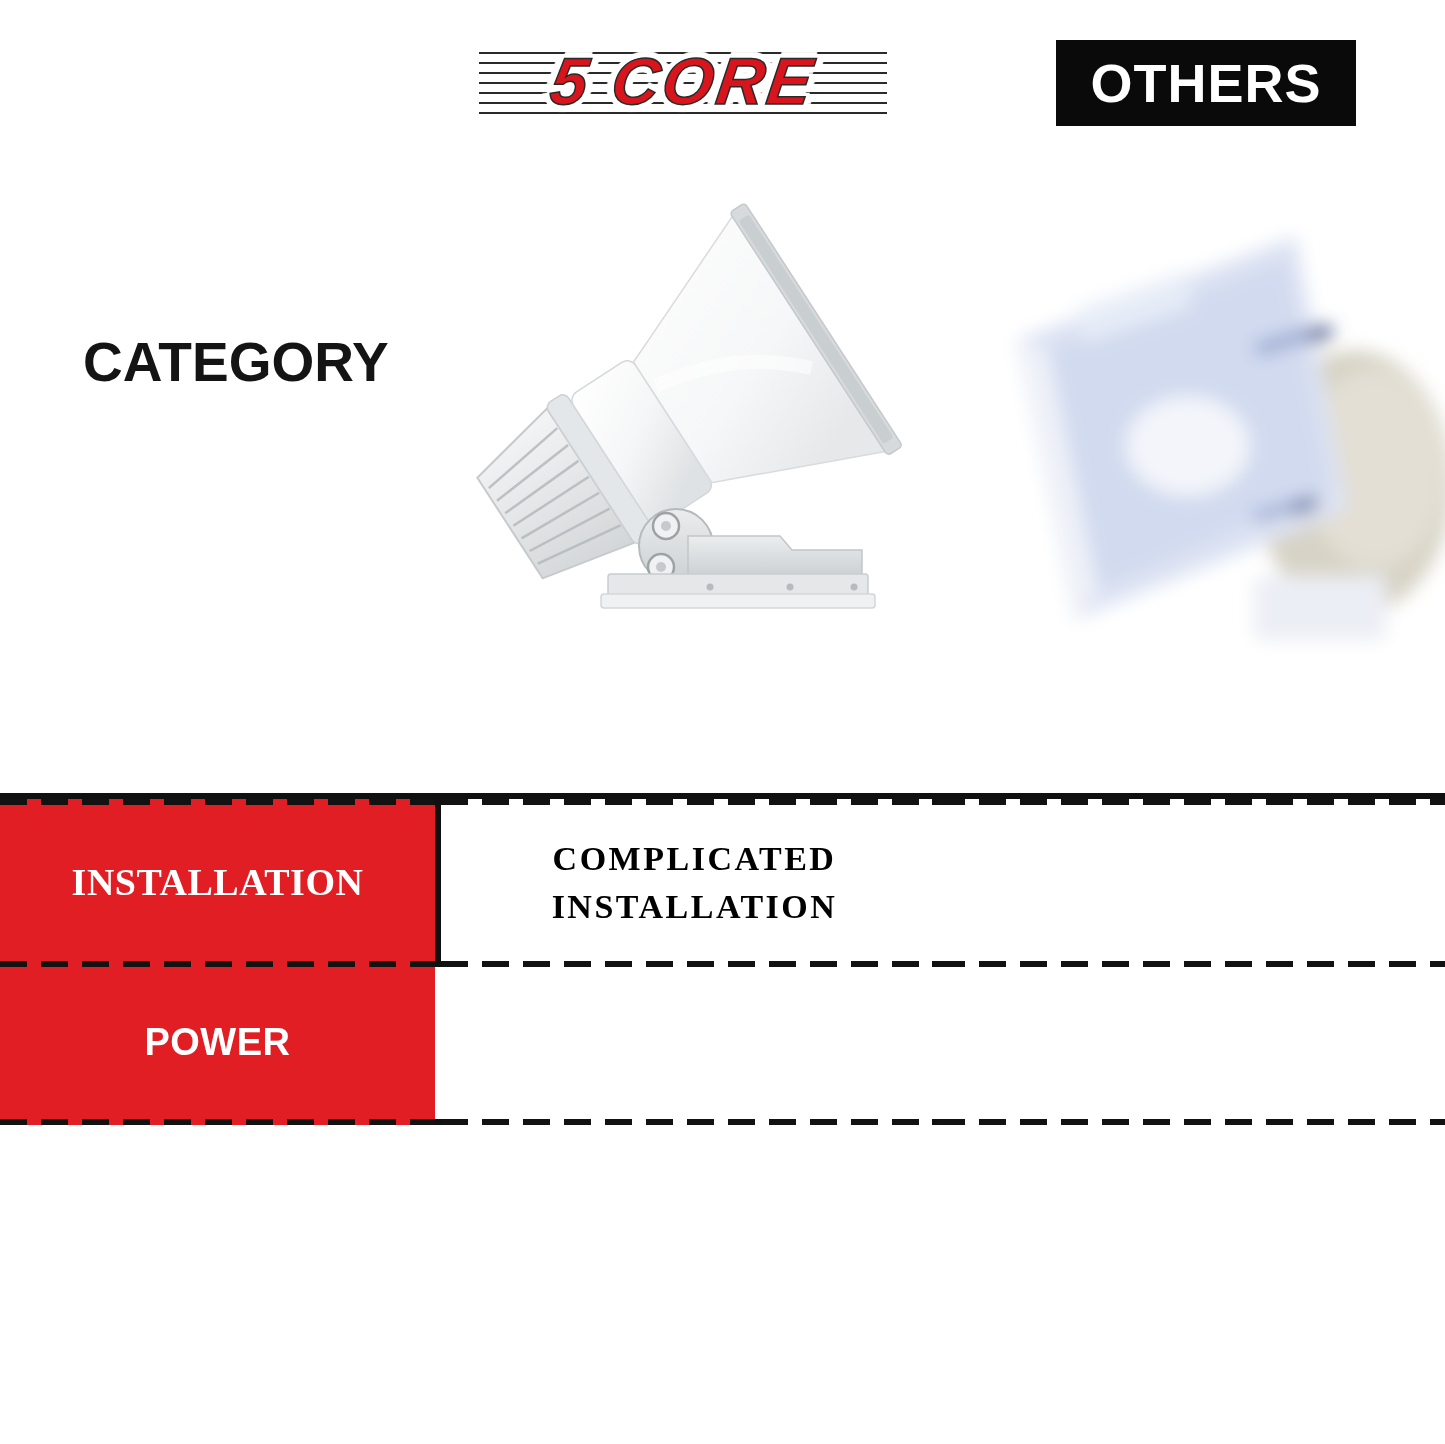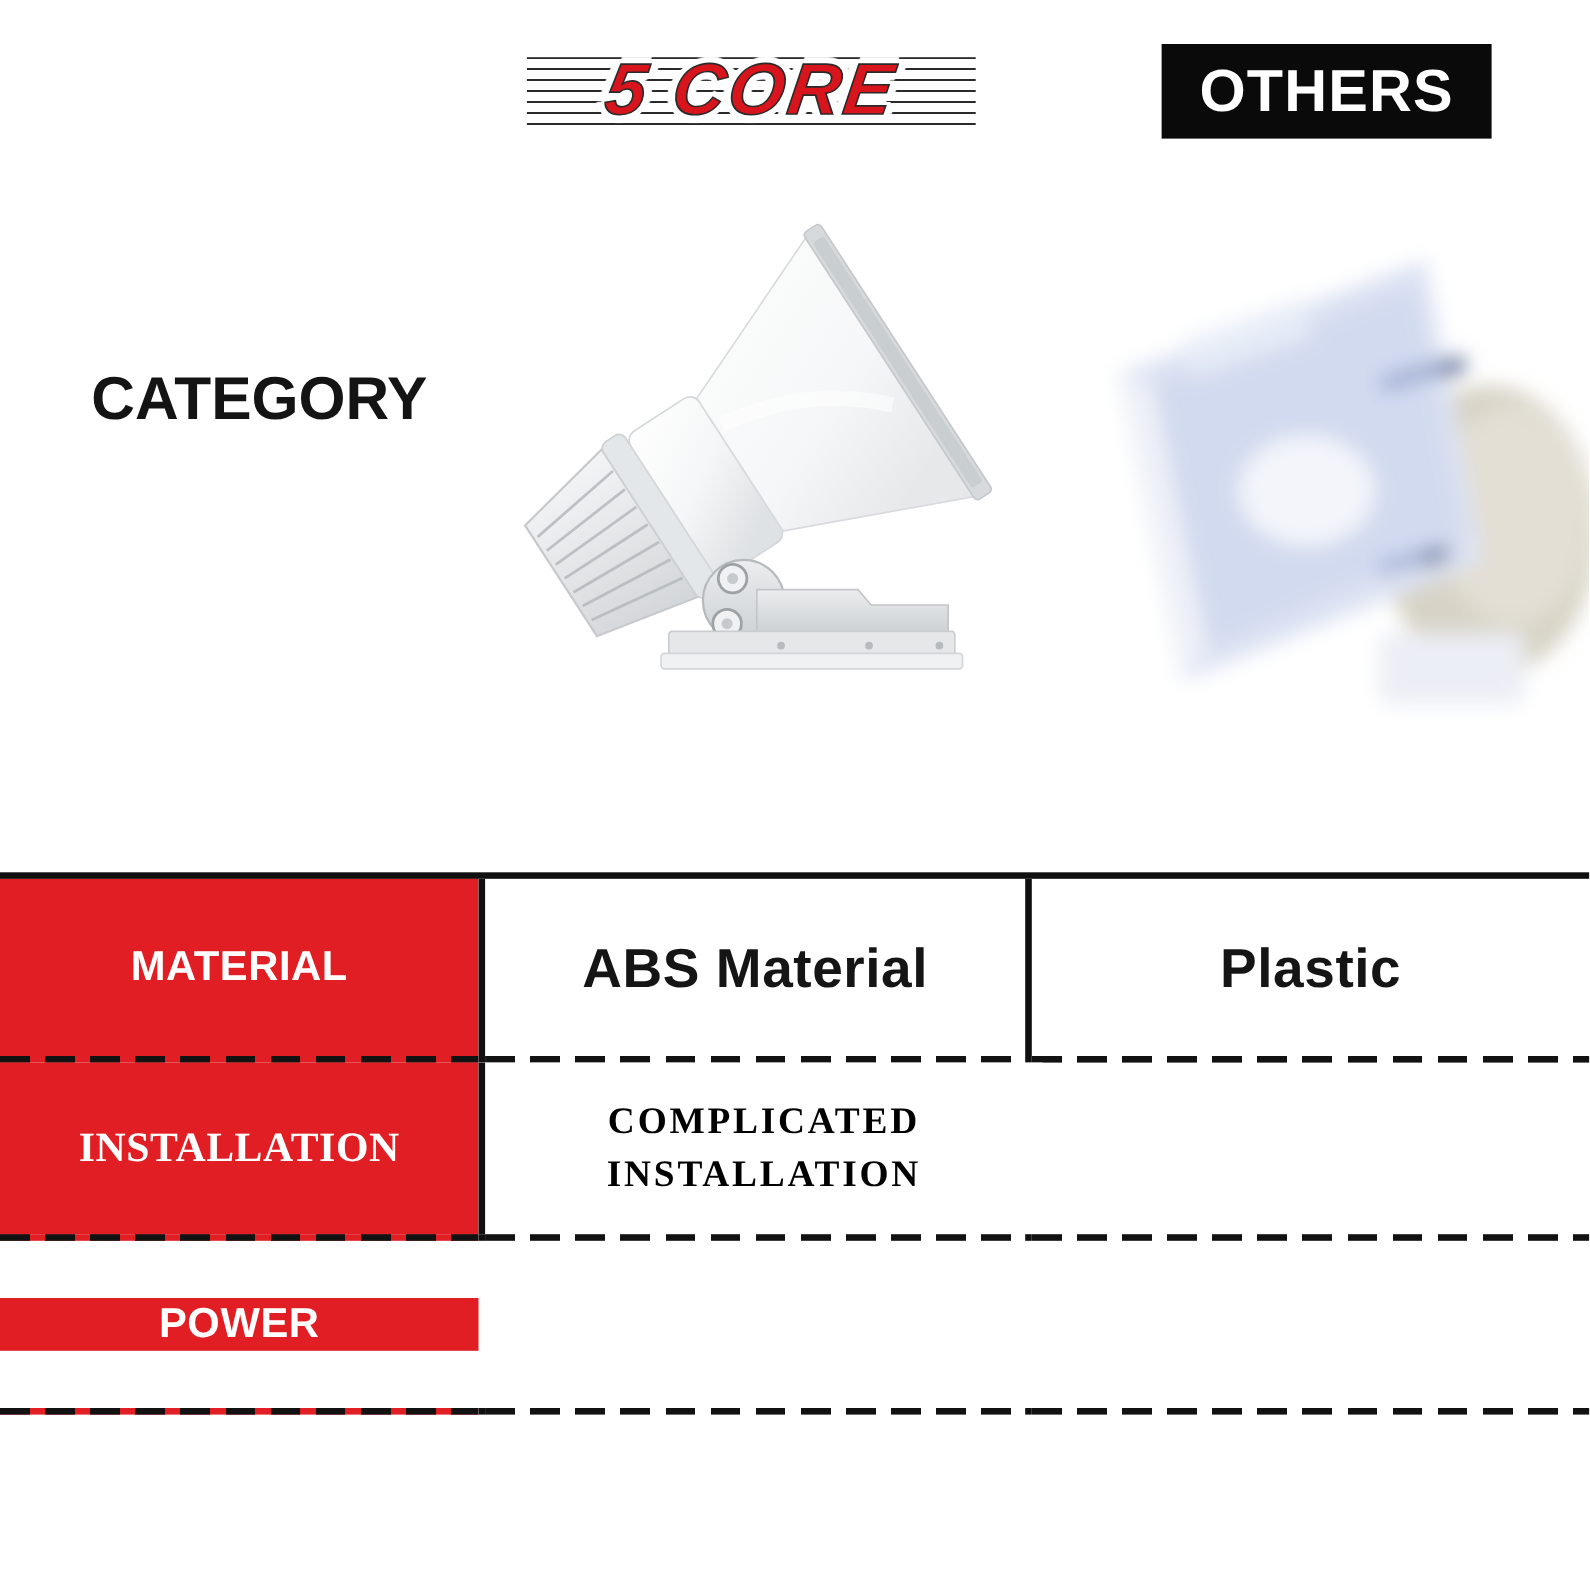--- a/index.html
+++ b/index.html
@@ -56,21 +56,21 @@
 
   
   .table {
     position:absolute; left:0; right:0; top:793px; bottom:0;
     display:flex; flex-direction:column;
     border-top:6px solid #101010;
   }
   .t-row { display:flex; width:100%; }
   .t-row.r1 { height:161px; }
   .t-row.r2 { height:156px;font-family:Liberation Serif, serif; }
-  .t-row.r3 { height:152px;align-items:center; }
+  .t-row.r3 { height:152px; }
   .t-row.r4 { flex:1; }
   .dash-row { display:flex; width:100%; height:6px; }
   .dash-seg {
     background-color:#ffffff;
     background-image:repeating-linear-gradient(90deg,#121212 0 27px, transparent 27px 41px);
   }
   .dash-seg.c1 { width:435px; background-color:#e01e24; }
   .dash-seg.c2 { width:497px; border-left:6px solid #101010; }
   .dash-seg.c3 { width:513px; border-left:6px solid #101010; }
 
@@ -183,31 +183,20 @@
       <line x1="300" y1="162" x2="372" y2="140" stroke="#8fa0cc" stroke-width="12"></line>
       <line x1="352" y1="150" x2="376" y2="143" stroke="#55648f" stroke-width="12"></line>
       <line x1="298" y1="330" x2="360" y2="312" stroke="#8fa0cc" stroke-width="10"></line>
       <line x1="336" y1="322" x2="362" y2="314" stroke="#55648f" stroke-width="10"></line>
       <polygon points="120,120 230,82 236,120 128,156" fill="#e9edf7" opacity="0.8"></polygon>
     </g>
   </svg>
 
   <div class="table">
 
-    <div class="t-row r1">
-      <div class="cell c1">
-        <span class="row-label">MATERIAL</span>
-      </div>
-      <div class="cell c2">
-        <span class="val-strong">ABS Material</span>
-      </div>
-      <div class="cell c3">
-        <span class="val-strong">Plastic</span>
-      </div>
-    </div>
 
     <div class="dash-row">
       <div class="dash-seg c1"></div>
       <div class="dash-seg c2"></div>
       <div class="dash-seg c3"></div>
     </div>
 
     <div class="t-row r2">
       <div class="cell c1">
         <span class="row-label">INSTALLATION</span>

